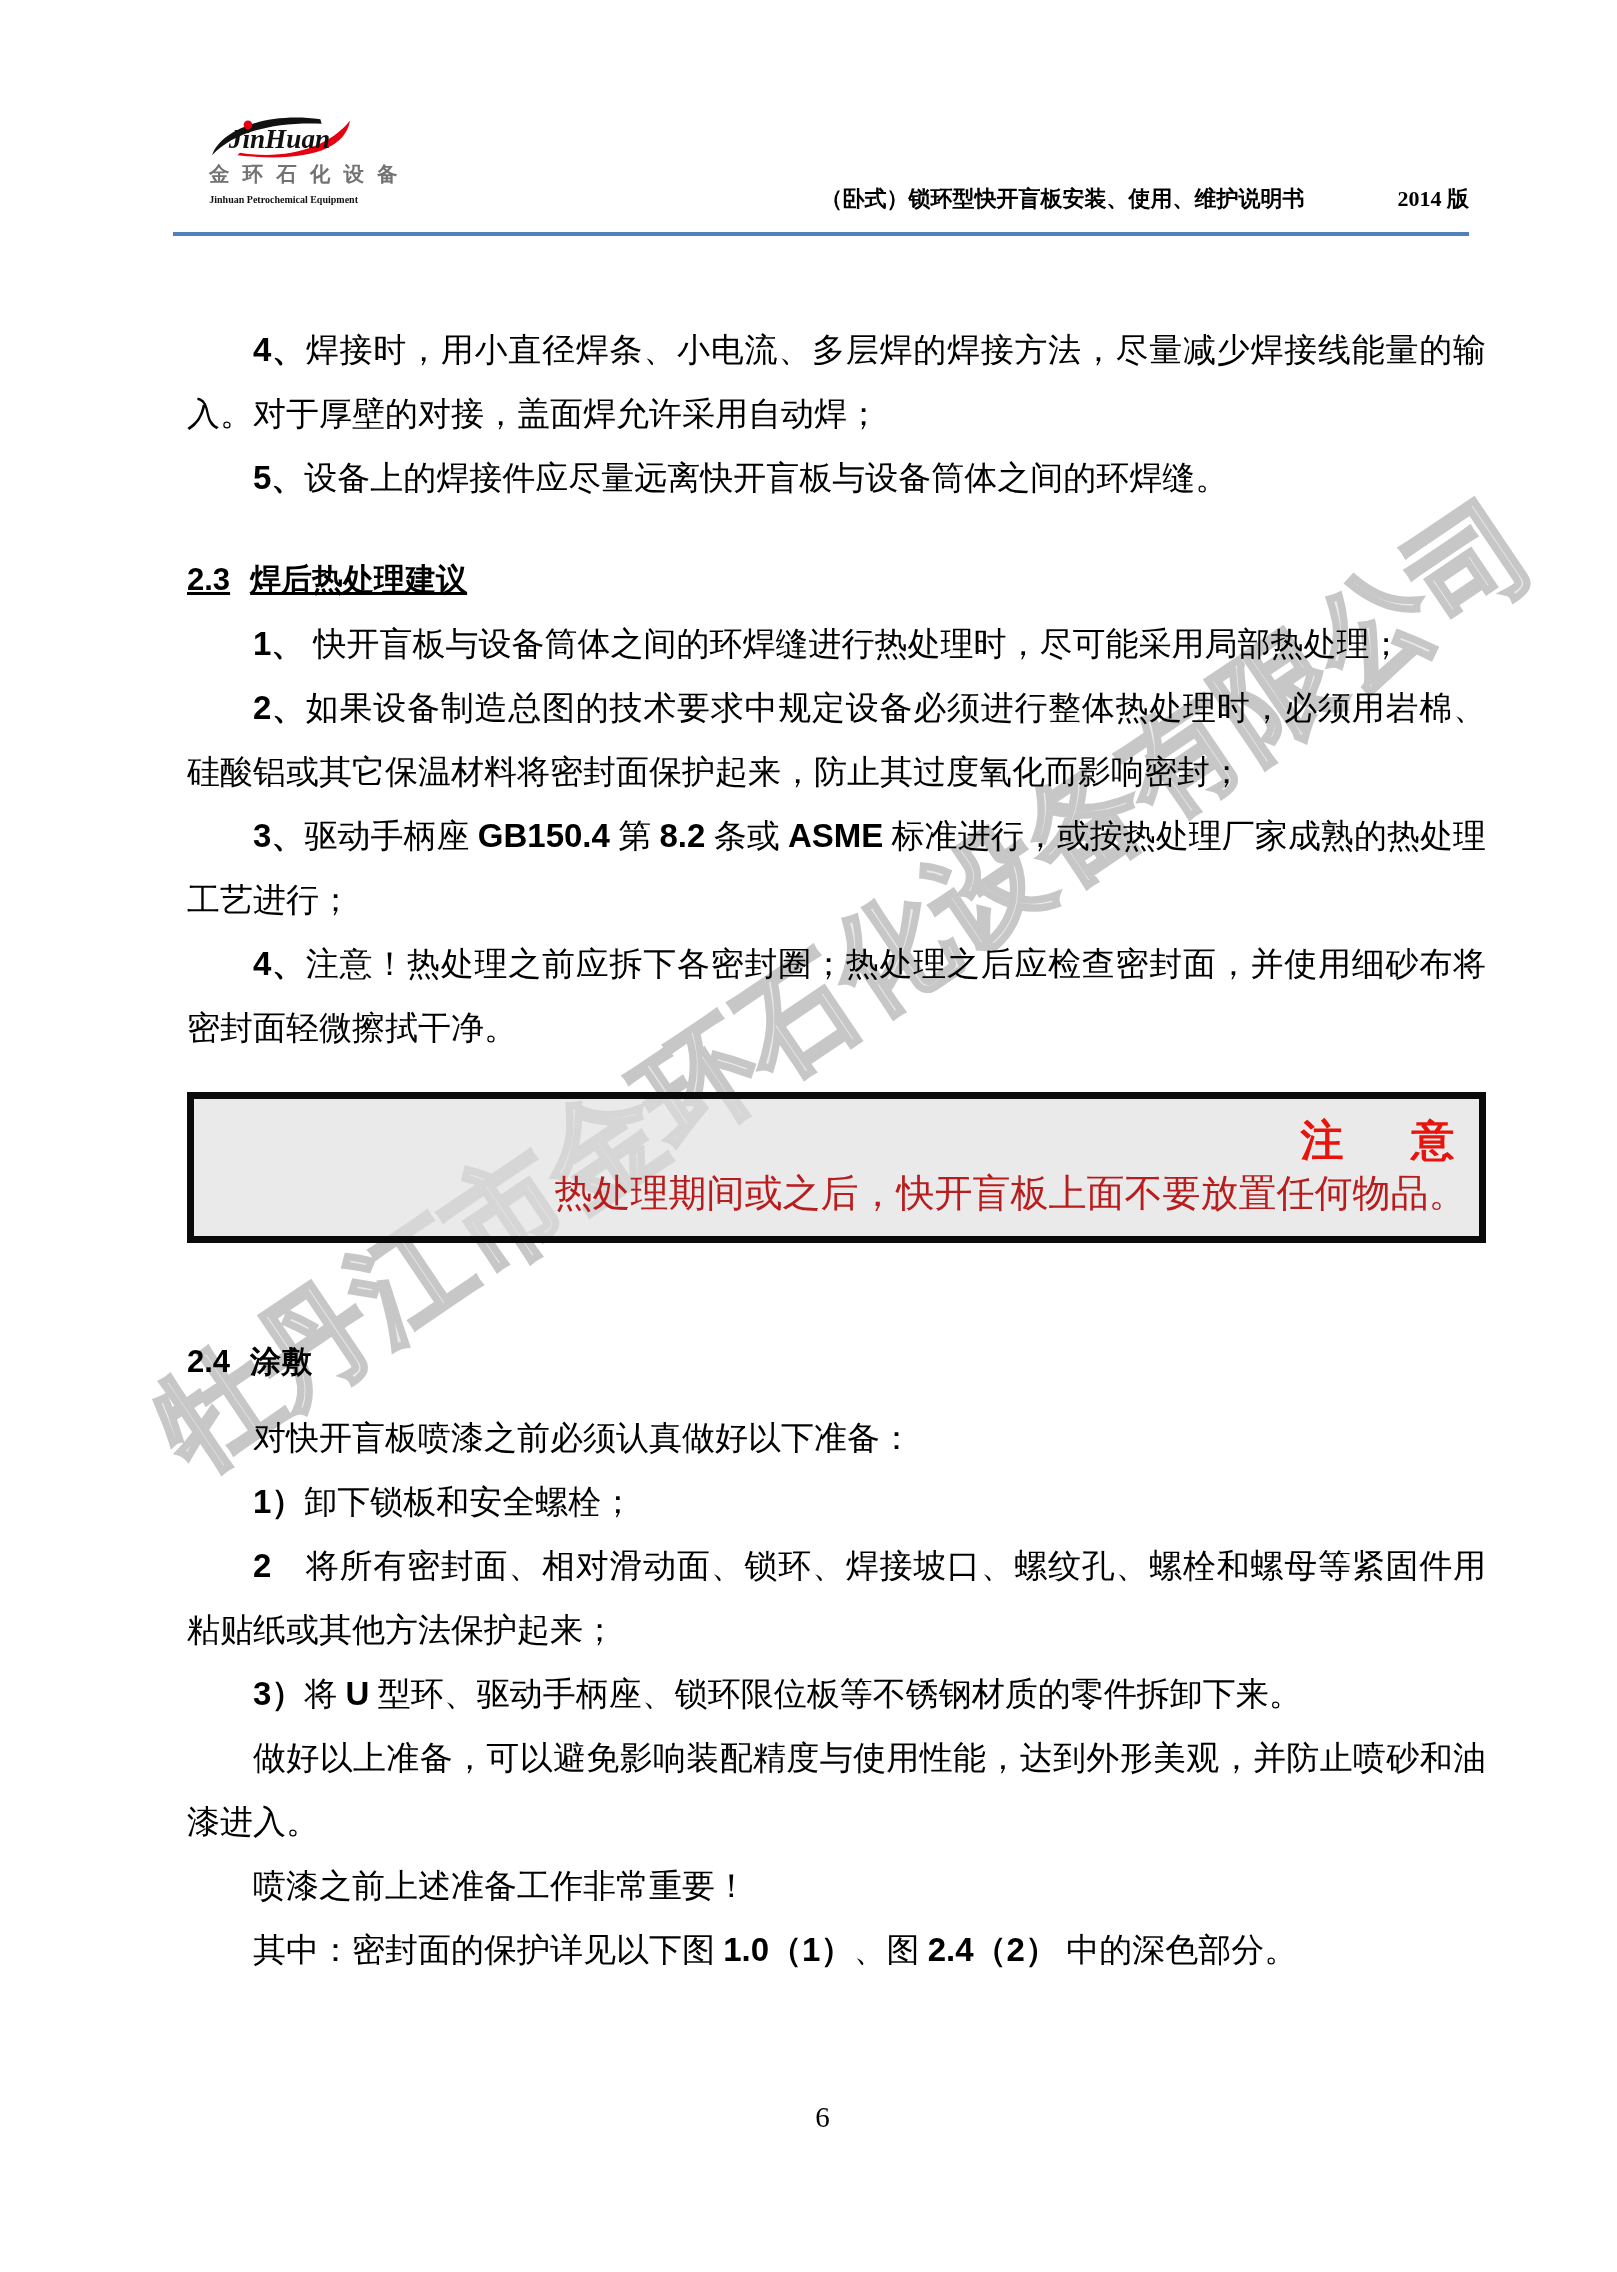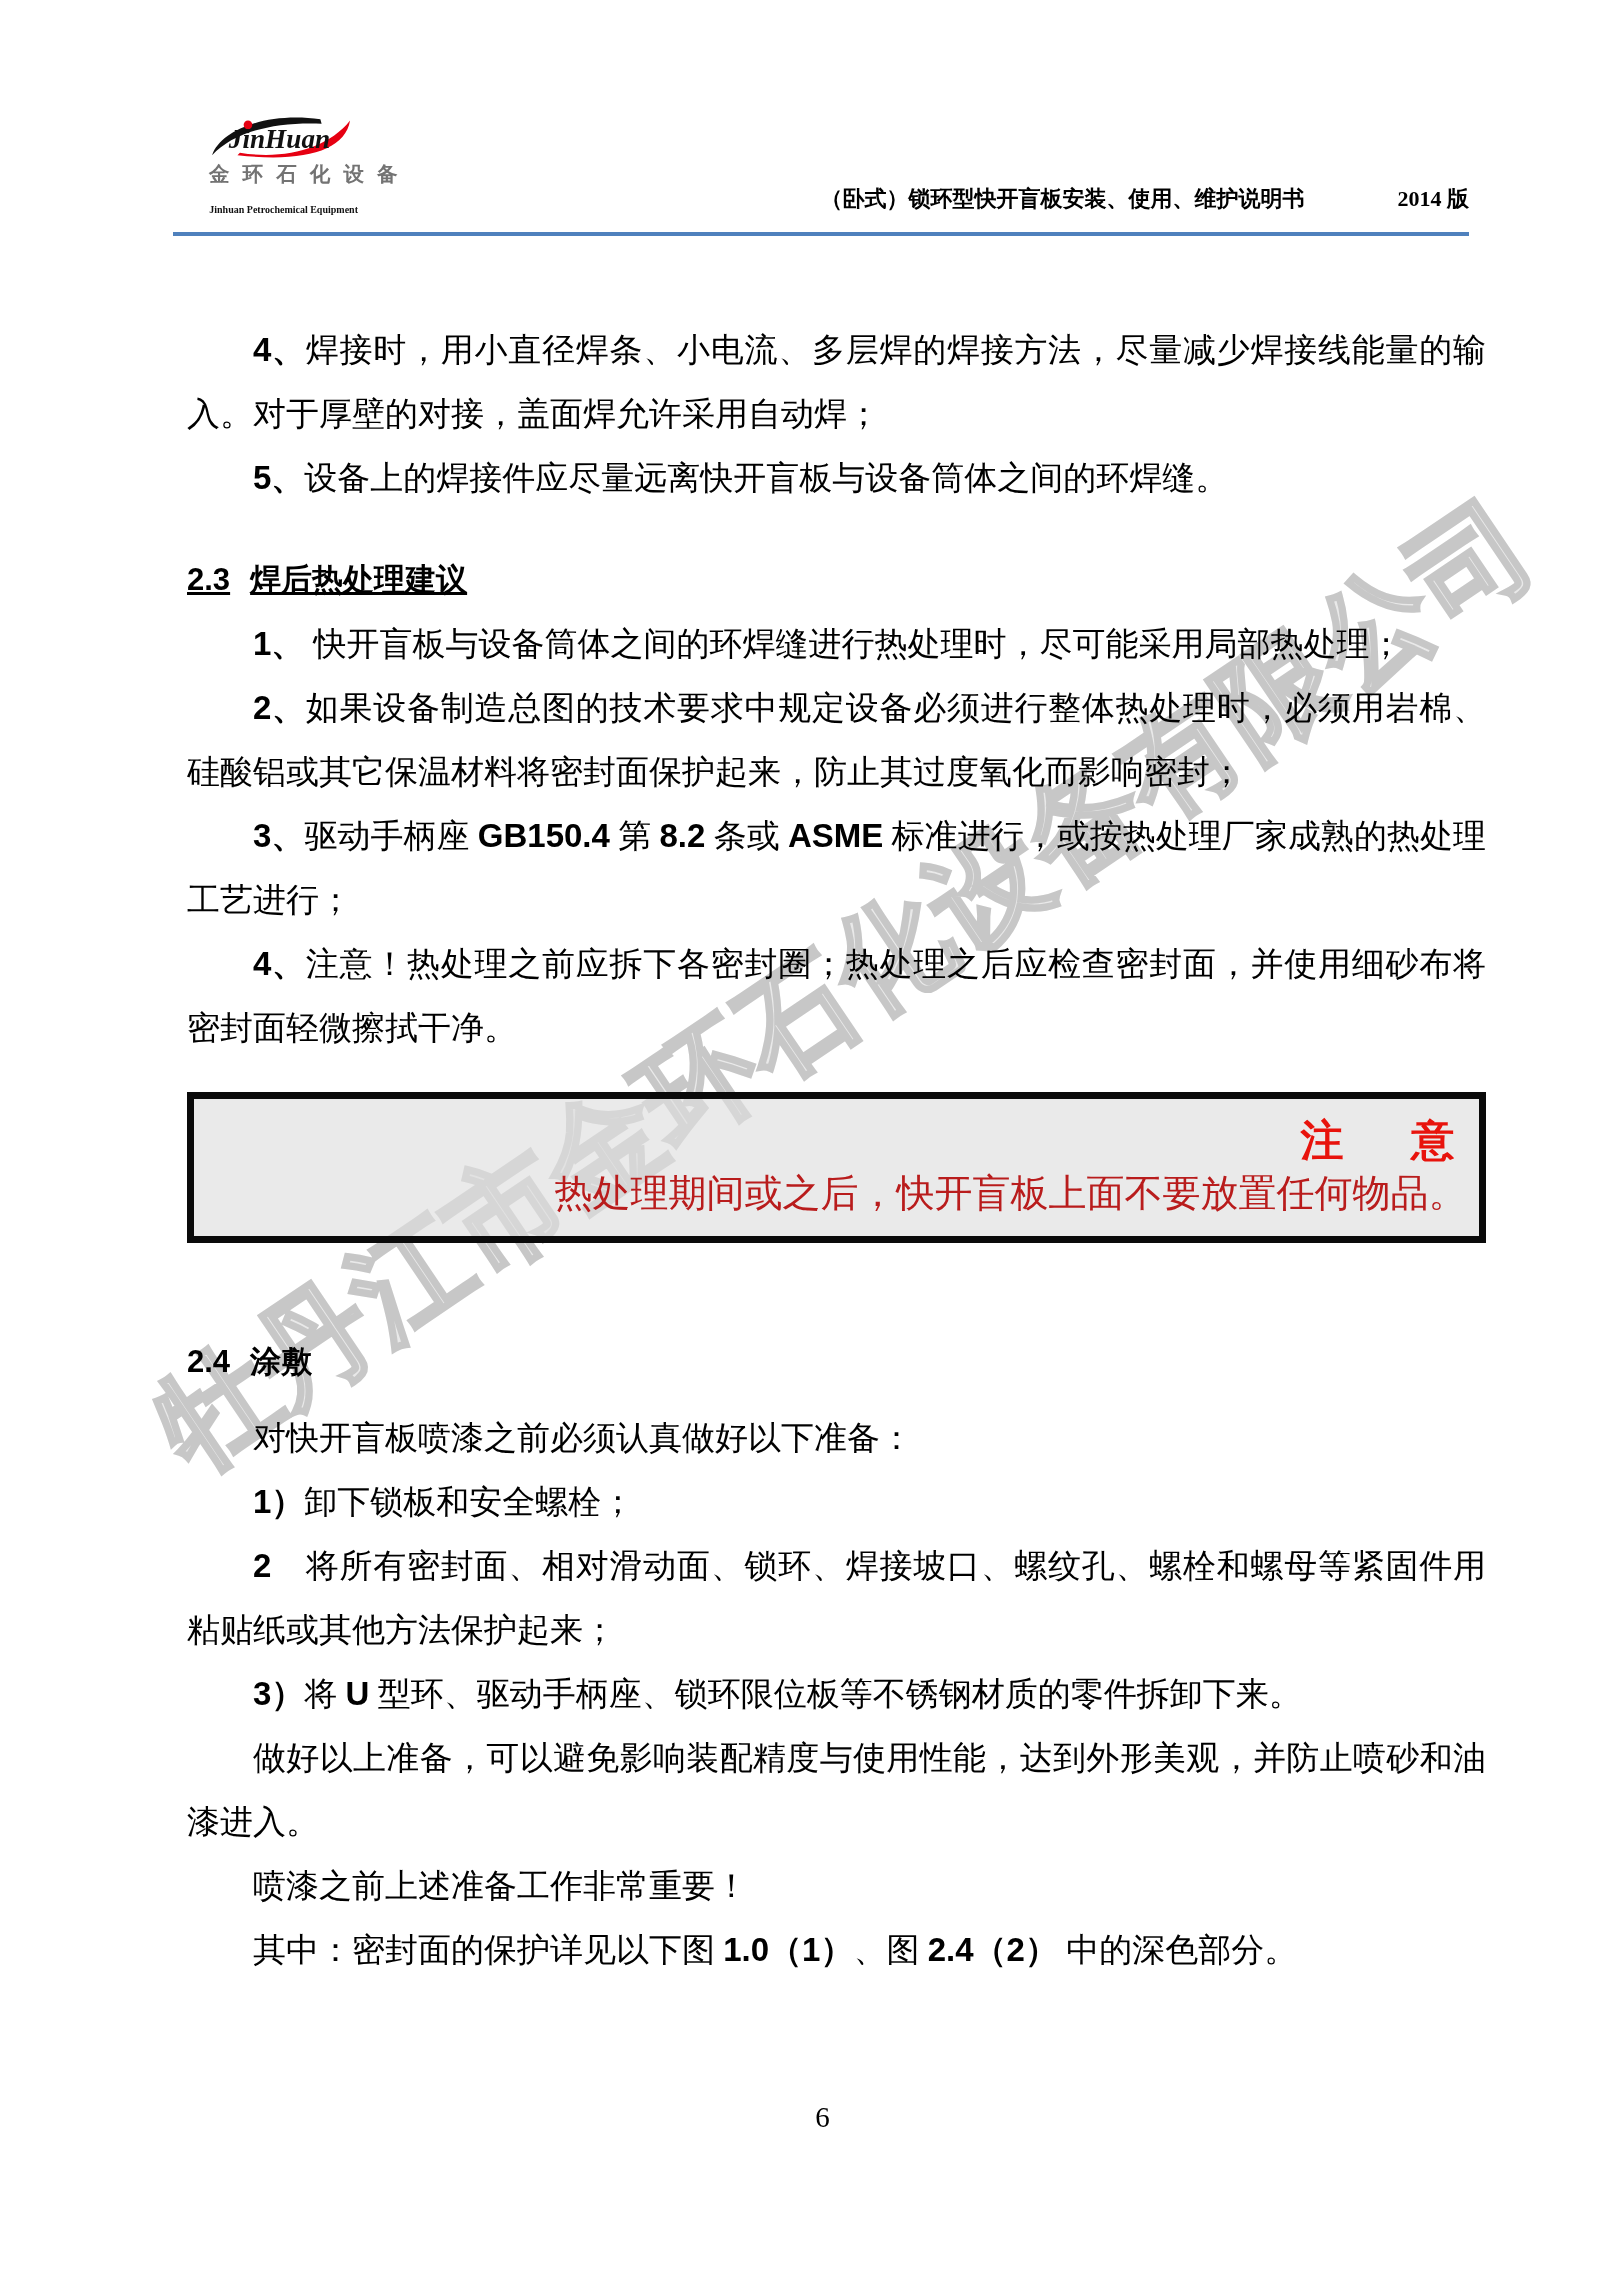--- a/index.html
+++ b/index.html
@@ -30,21 +30,21 @@
   .header-logo{
     position:absolute;left:209px;top:113px;width:149px;z-index:1;text-align:right;
   }
   .header-logo svg{display:block;}
   .logo-cn{
     font-weight:bold;font-size:20.5px;letter-spacing:3.7px;white-space:nowrap;
     font-family:"Liberation Sans", sans-serif;color:#737373;margin-top:1.2px;
   }
   .logo-en{
     font-weight:bold;font-size:10px;white-space:nowrap;
-    font-family:"Liberation Serif", serif;color:#111;margin-top:16px;
+    font-family:"Liberation Serif", serif;color:#111;margin-top:6px;
   }
   .header-line{
     position:absolute;left:173px;top:184px;width:1296px;z-index:1;
     display:flex;justify-content:flex-end;align-items:baseline;gap:93px;
     font-size:22px;font-weight:bold;white-space:nowrap;
     padding-right:0px;box-sizing:border-box;
   }
   .header-rule{
     position:absolute;left:173px;top:232px;width:1296px;height:4.3px;
     background:#4f81bd;z-index:1;

